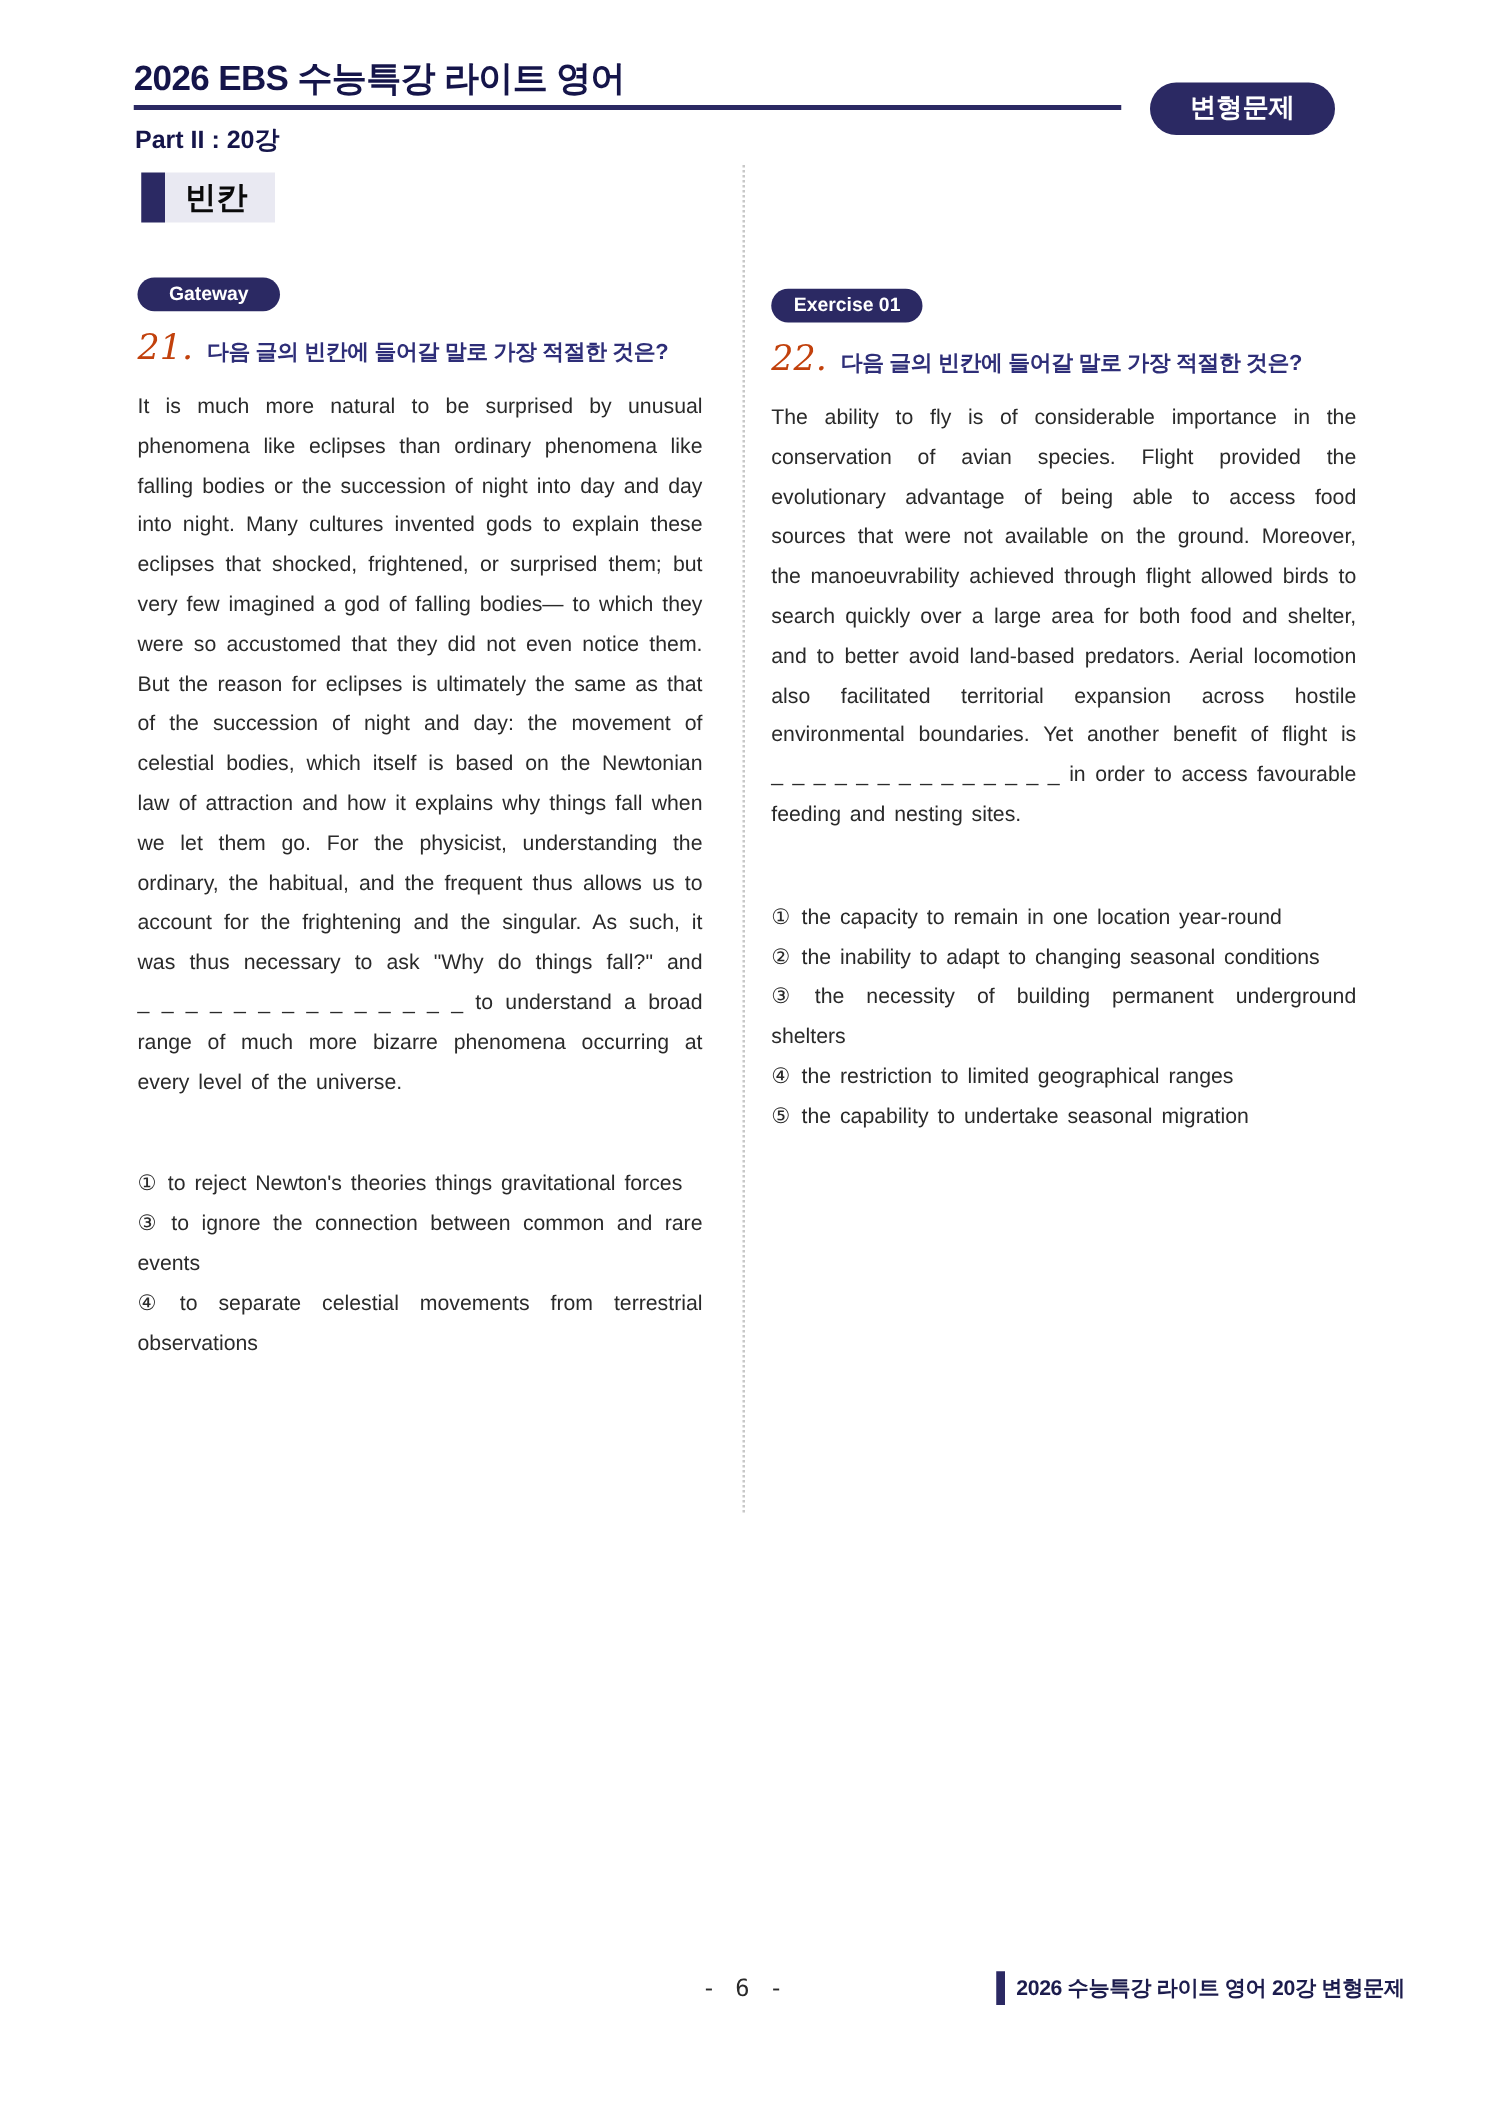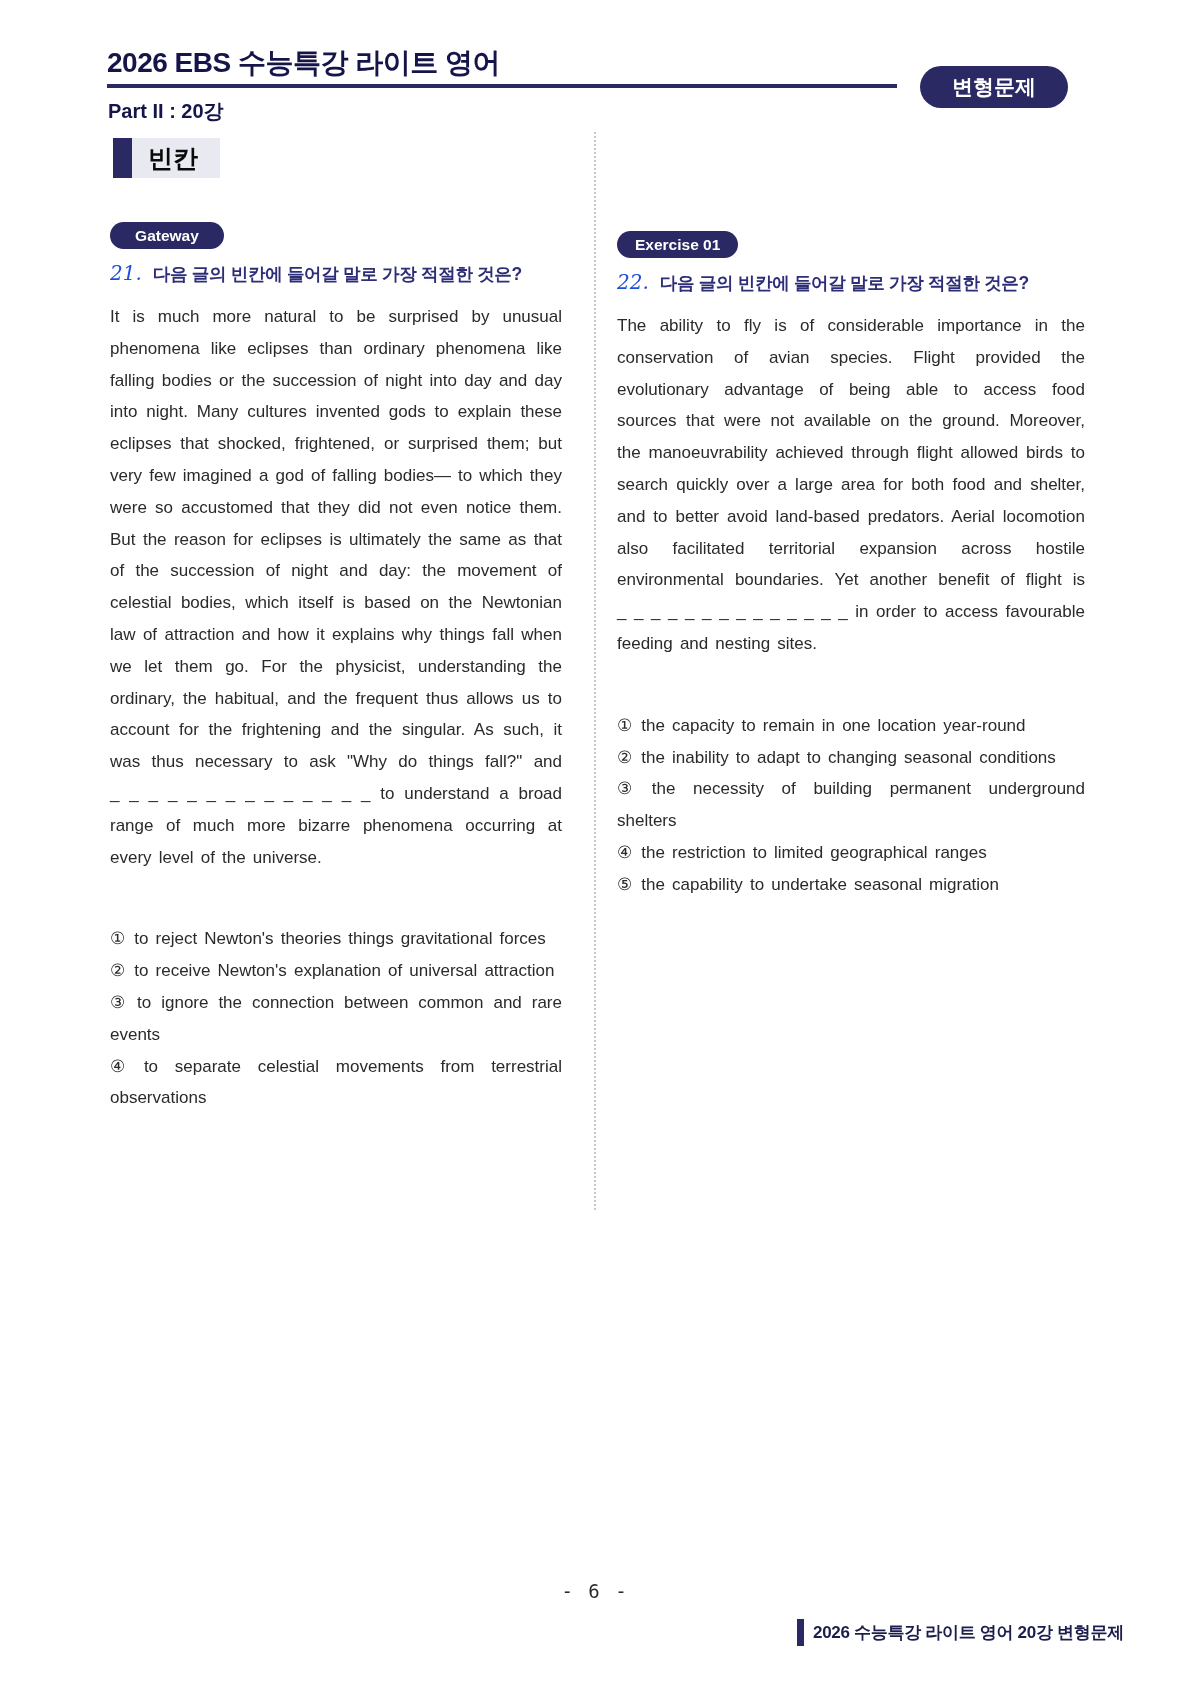--- a/index.html
+++ b/index.html
@@ -42,39 +42,39 @@
   .col-left  { left:110px; top:222px; width:452px; }
   .col-right { left:617px; top:231px; width:468px; }
   .q-badge {
     display:inline-block; min-width:114px; height:27px; padding:0 18px;
     background:#2b2963; border-radius:14px; color:#fff;
     font-size:15.5px; font-weight:700; text-align:center; line-height:27px;
   }
   .q-head { display:flex; align-items:baseline; margin-top:12px; }
   .q-num {
     font-family:"DejaVu Serif", serif; font-style:italic; font-weight:400;
-    font-size:20px; color:#1d4ed8; margin-right:11px;
+    font-size:28px; color:#c2410c; margin-right:11px;
   }
   .q-prompt { font-size:17.5px; font-weight:800; color:#2e2e78; letter-spacing:-0.3px; }
   .passage {
     margin-top:15px; font-size:17px; line-height:31.8px; color:#2a2a2a;
     text-align:justify; word-spacing:0.14em;
   }
   .options { margin-top:50px; }
   .options p {
     font-size:17px; line-height:31.8px; color:#2a2a2a;
     text-align:justify; word-spacing:0.14em;
   }
   .opt-num { margin-right:9px; }
   
   .ftr-page {
     position:absolute; left:0; top:1580px; width:1190px; text-align:center;
     font-family:"DejaVu Sans Mono", monospace; font-size:19px; color:#2a2a2a; letter-spacing:2px;
   }
-  .ftr-right { position:absolute; left:797px; top:1619px; display:flex; align-items:center; }
+  .ftr-right { position:absolute; left:797px; top:1577px; display:flex; align-items:center; }
   .ftr-bar { width:7px; height:27px; background:#2b2963; margin-right:9px; }
   .ftr-label { font-size:17px; font-weight:700; color:#1c1c4d; letter-spacing:-0.3px; }
 </style>
 </head>
 <body>
 
 <div class="page">
 
   <div class="hdr-title">2026 EBS 수능특강 라이트 영어</div>
   <div class="hdr-line"></div>
@@ -90,21 +90,20 @@
 
   <div class="col col-left">
     <span class="q-badge">Gateway</span>
     <div class="q-head">
       <span class="q-num">21.</span>
       <span class="q-prompt">다음 글의 빈칸에 들어갈 말로 가장 적절한 것은?</span>
     </div>
     <div class="passage">It is much more natural to be surprised by unusual phenomena like eclipses than ordinary phenomena like falling bodies or the succession of night into day and day into night. Many cultures invented gods to explain these eclipses that shocked, frightened, or surprised them; but very few imagined a god of falling bodies— to which they were so accustomed that they did not even notice them. But the reason for eclipses is ultimately the same as that of the succession of night and day: the movement of celestial bodies, which itself is based on the Newtonian law of attraction and how it explains why things fall when we let them go. For the physicist, understanding the ordinary, the habitual, and the frequent thus allows us to account for the frightening and the singular. As such, it was thus necessary to ask "Why do things fall?" and _&nbsp;_&nbsp;_&nbsp;_&nbsp;_&nbsp;_&nbsp;_&nbsp;_&nbsp;_&nbsp;_&nbsp;_&nbsp;_&nbsp;_&nbsp;_ to understand a broad range of much more bizarre phenomena occurring at every level of the universe.</div>
     <div class="options">
       <p><span class="opt-num">①</span><span>to reject Newton's theories things gravitational forces</span></p>
-      <p><span class="opt-num">②</span><span>to receive Newton's explanation of universal attraction</span></p>
       <p><span class="opt-num">③</span><span>to ignore the connection between common and rare events</span></p>
       <p><span class="opt-num">④</span><span>to separate celestial movements from terrestrial observations</span></p>
     </div>
   </div>
 
   <div class="col col-right">
     <span class="q-badge">Exercise 01</span>
     <div class="q-head">
       <span class="q-num">22.</span>
       <span class="q-prompt">다음 글의 빈칸에 들어갈 말로 가장 적절한 것은?</span>

